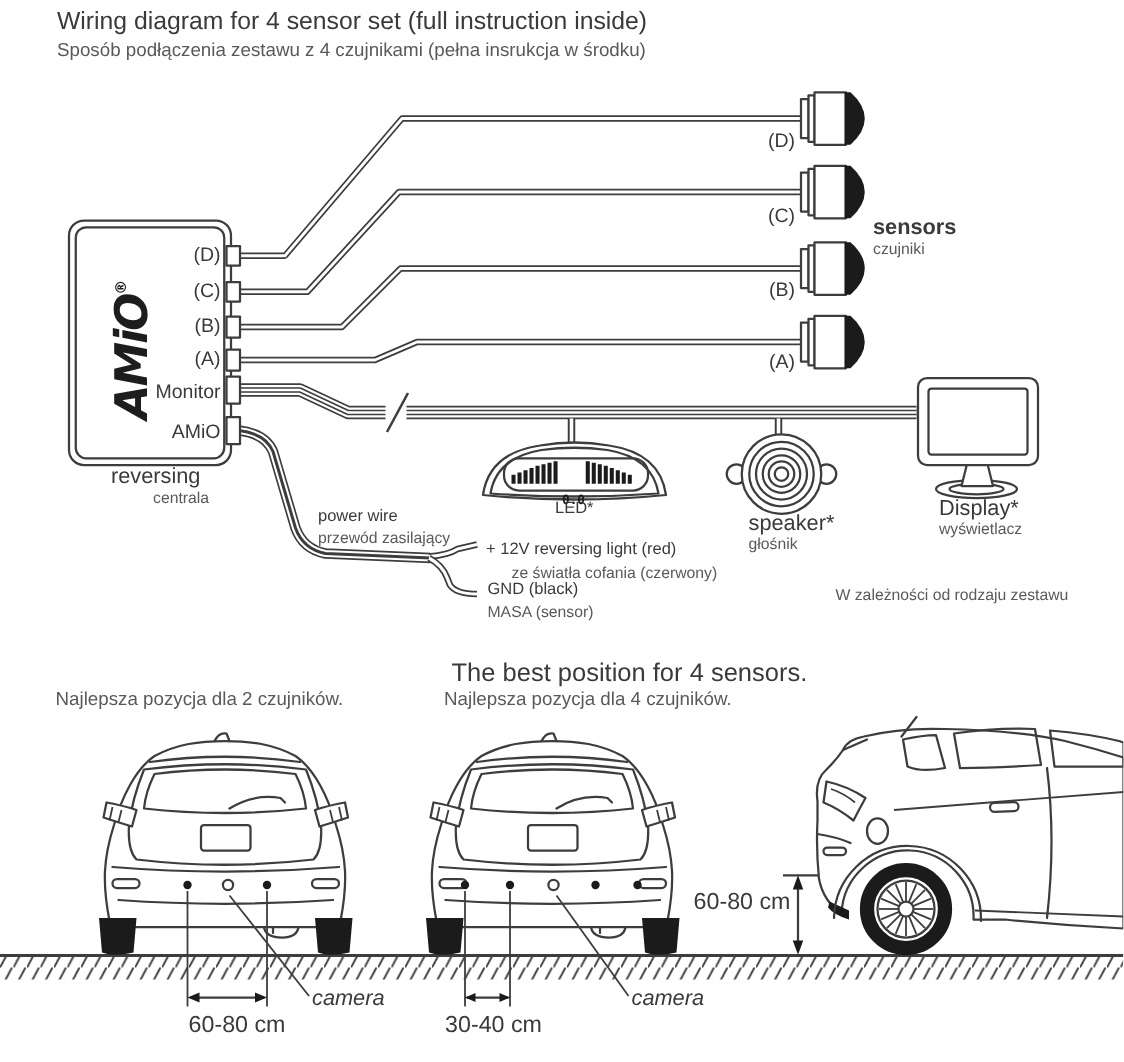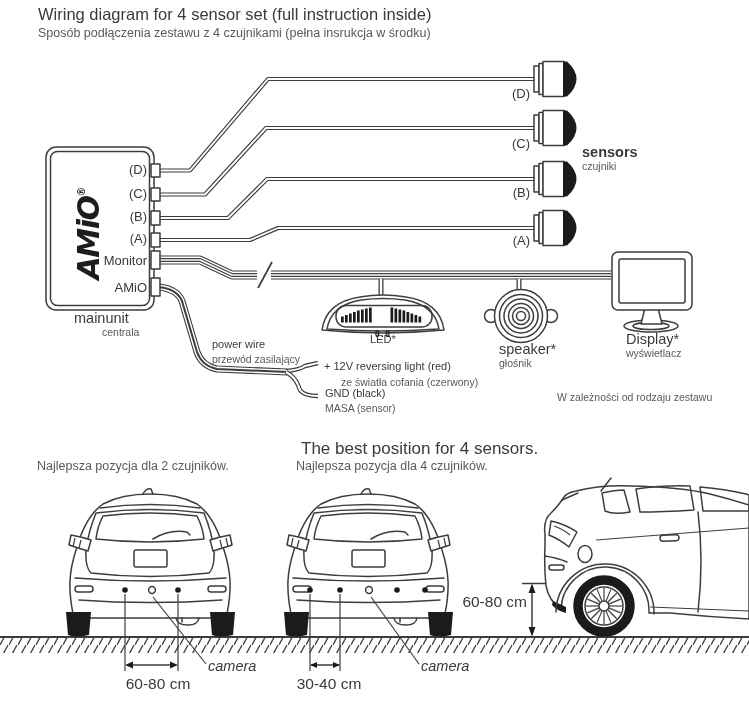--- a/index.html
+++ b/index.html
@@ -269,21 +269,21 @@
 
   <div class="amio"><span>AMiO</span><span class="reg">®</span></div>
 
   <div class="lbl t-port" style="left:57px; top:163px; width:90px; text-align:right;">(D)</div>
   <div class="lbl t-port" style="left:57px; top:187px; width:90px; text-align:right;">(C)</div>
   <div class="lbl t-port" style="left:57px; top:210px; width:90px; text-align:right;">(B)</div>
   <div class="lbl t-port" style="left:57px; top:232px; width:90px; text-align:right;">(A)</div>
   <div class="lbl t-port" style="left:57px; top:254px; width:90px; text-align:right;">Monitor</div>
   <div class="lbl t-port" style="left:57px; top:281px; width:90px; text-align:right;">AMiO</div>
 
-  <div class="lbl t-name" style="left:74px; top:310px;">mainunit</div>
+  <div class="lbl t-name" style="left:74px; top:310px;">reversing</div>
   <div class="lbl t-small" style="left:74px; top:326px;margin-left:28px;">centrala</div>
 
   <div class="lbl t-port" style="left:470px; top:87px; width:60px; text-align:right;">(D)</div>
   <div class="lbl t-port" style="left:470px; top:137px; width:60px; text-align:right;">(C)</div>
   <div class="lbl t-port" style="left:470px; top:186px; width:60px; text-align:right;">(B)</div>
   <div class="lbl t-port" style="left:470px; top:234px; width:60px; text-align:right;">(A)</div>
   <div class="lbl t-name" style="left:582px; top:144px;font-weight:bold;">sensors</div>
   <div class="lbl t-small" style="left:582px; top:160px;">czujniki</div>
 
   <div class="readout" style="left:371px; top:329px; width:19px;text-align:right;">0.0</div>

